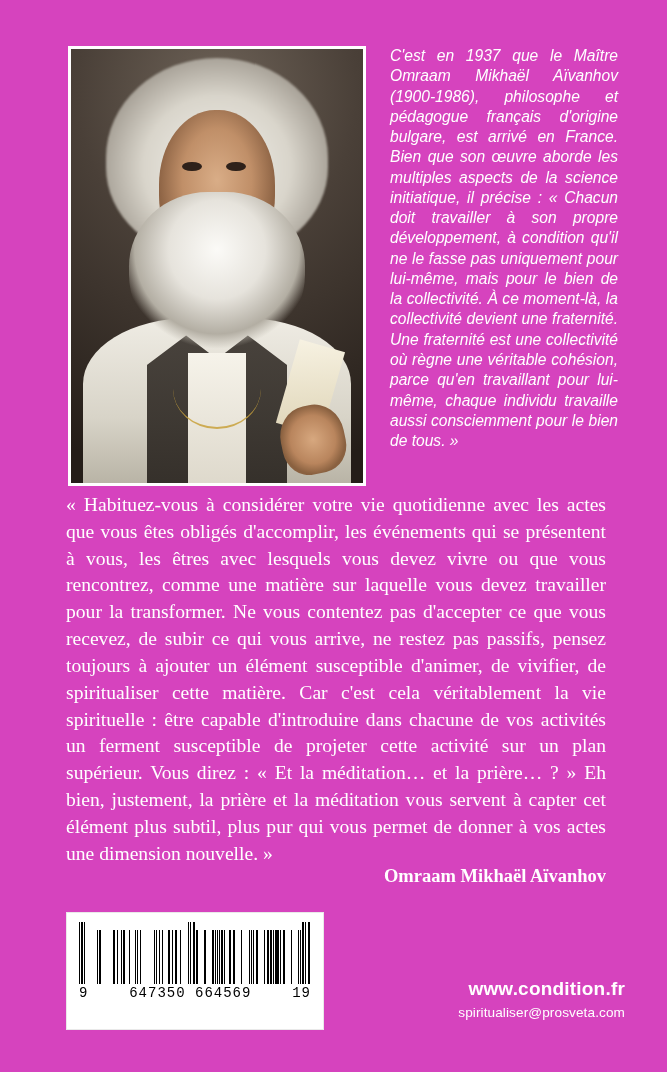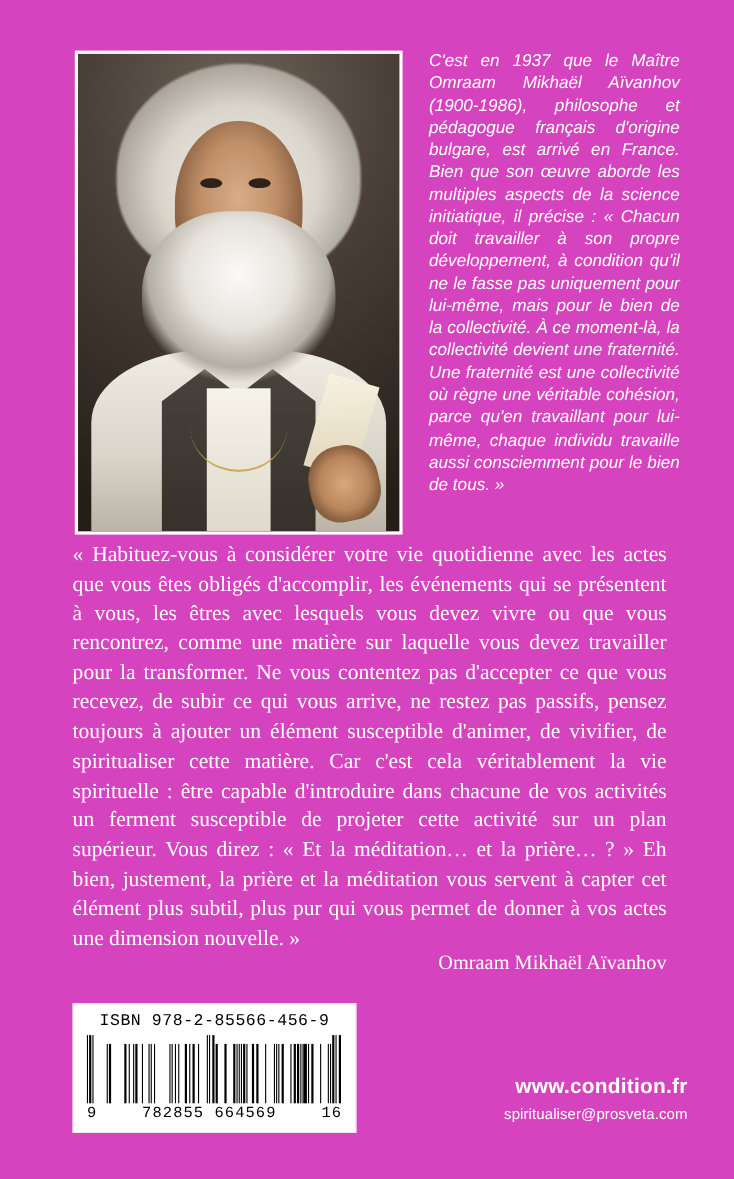--- a/index.html
+++ b/index.html
@@ -178,21 +178,21 @@
     text-align-last: left;
     font-family: "Liberation Serif", serif;
   }
   .author {
     position: absolute;
     left: 66px;
     top: 866px;
     width: 540px;
     text-align: right;
     color: #ffffff;
-    font-weight: normal;
+    font-weight: bold;
     font-size: 18.5px;
     font-family: "Liberation Serif", serif;
   }
 
   
   .barcode-box {
     position: absolute;
     left: 66px;
     top: 912px;
     width: 258px;
@@ -278,21 +278,20 @@
     </div>
 
     <div class="blurb">C'est en 1937 que le Maître Omraam Mikhaël Aïvanhov (1900-1986), philosophe et pédagogue français d'origine bulgare, est arrivé en France. Bien que son œuvre aborde les multiples aspects de la science initiatique, il précise : « Chacun doit travailler à son propre développement, à condition qu'il ne le fasse pas uniquement pour lui-même, mais pour le bien de la collectivité. À ce moment-là, la collectivité devient une fraternité. Une fraternité est une collectivité où règne une véritable cohésion, parce qu'en travaillant pour lui-même, chaque individu travaille aussi consciemment pour le bien de tous. »</div>
   </div>
 
   <div class="quote">« Habituez-vous à considérer votre vie quotidienne avec les actes que vous êtes obligés d'accomplir, les événements qui se présentent à vous, les êtres avec lesquels vous devez vivre ou que vous rencontrez, comme une matière sur laquelle vous devez travailler pour la transformer. Ne vous contentez pas d'accepter ce que vous recevez, de subir ce qui vous arrive, ne restez pas passifs, pensez toujours à ajouter un élément susceptible d'animer, de vivifier, de spiritualiser cette matière. Car c'est cela véritablement la vie spirituelle : être capable d'introduire dans chacune de vos activités un ferment susceptible de projeter cette activité sur un plan supérieur. Vous direz : « Et la méditation… et la prière… ? » Eh bien, justement, la prière et la méditation vous servent à capter cet élément plus subtil, plus pur qui vous permet de donner à vos actes une dimension nouvelle. »</div>
 
   <div class="author">Omraam Mikhaël Aïvanhov</div>
 
   <div class="barcode-box">
-    <div class="isbn-text">ISBN 978-2-85566-456-9</div>
     <div class="bars" id="bars">
         <span style="width: 2px; height: 62px; background: rgb(0, 0, 0); margin-right: 1px;"></span>
         <span style="width: 2px; height: 62px; background: rgb(0, 0, 0); margin-right: 1px;"></span>
         <span style="width: 2px; height: 62px; background: rgb(0, 0, 0); margin-right: 1px;"></span>
         <span style="width: 1px; height: 54px; background: transparent; margin-right: 1px;"></span>
         <span style="width: 2px; height: 54px; background: transparent; margin-right: 2px;"></span>
         <span style="width: 2px; height: 54px; background: transparent; margin-right: 2px;"></span>
         <span style="width: 1px; height: 54px; background: transparent; margin-right: 1px;"></span>
         <span style="width: 2px; height: 54px; background: rgb(0, 0, 0); margin-right: 1px;"></span>
         <span style="width: 2px; height: 54px; background: rgb(0, 0, 0); margin-right: 1px;"></span>
@@ -367,22 +366,22 @@
         <span style="width: 1px; height: 54px; background: rgb(0, 0, 0); margin-right: 2px;"></span>
         <span style="width: 3px; height: 54px; background: transparent; margin-right: 2px;"></span>
         <span style="width: 1px; height: 54px; background: rgb(0, 0, 0); margin-right: 2px;"></span>
         <span style="width: 1px; height: 54px; background: rgb(0, 0, 0); margin-right: 1px;"></span>
         <span style="width: 2px; height: 62px; background: rgb(0, 0, 0); margin-right: 1px;"></span>
         <span style="width: 2px; height: 62px; background: rgb(0, 0, 0); margin-right: 2px;"></span>
         <span style="width: 2px; height: 62px; background: rgb(0, 0, 0); margin-right: 1px;"></span>
       </div>
     <div class="barcode-digits">
       <span>9</span>
-      <span>782855 664569</span>
-      <span>16</span>
+      <span>647350 664569</span>
+      <span>19</span>
     </div>
   </div>
 
   <div class="footer">
     <div class="site">www.condition.fr</div>
     <div class="mail">spiritualiser@prosveta.com</div>
   </div>
 
 </div>
 

